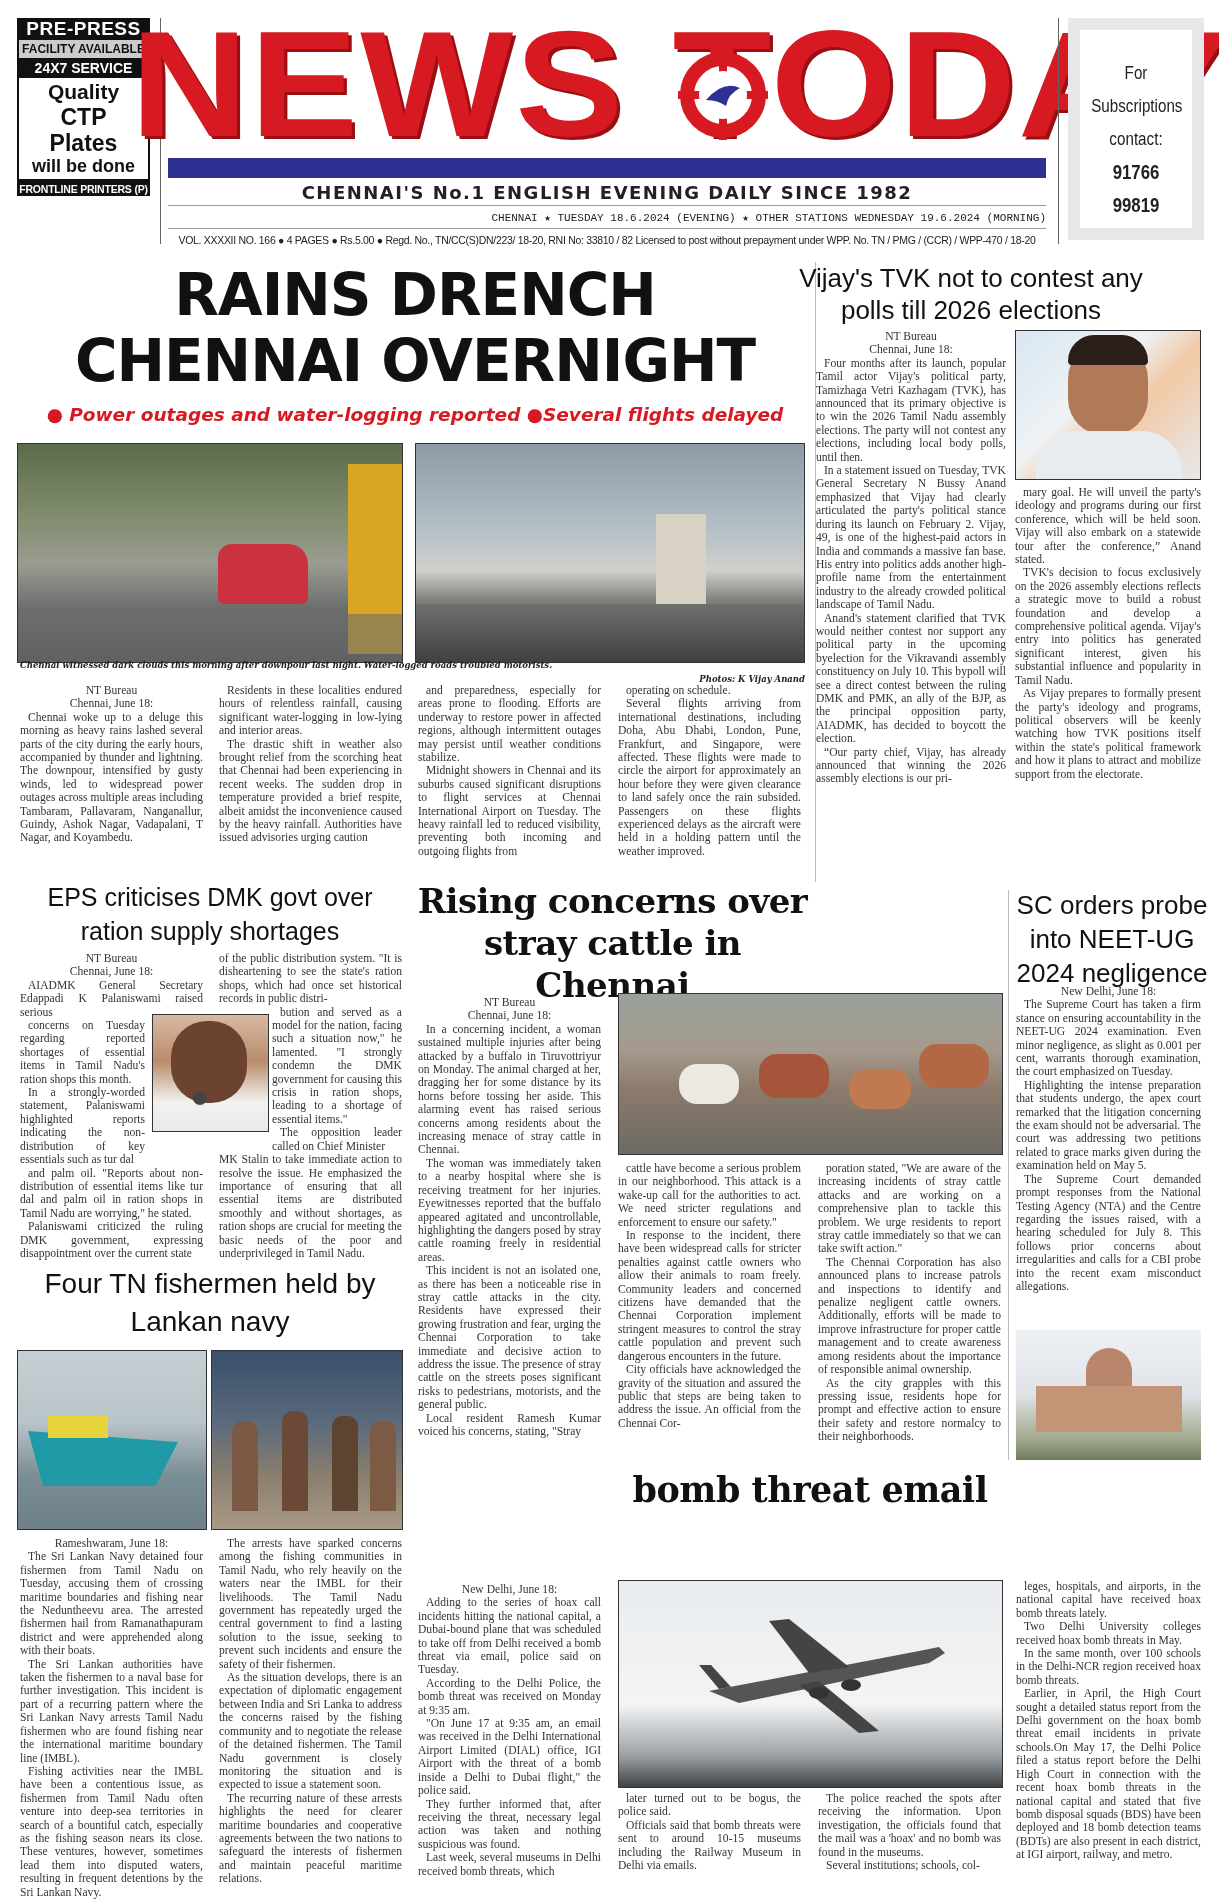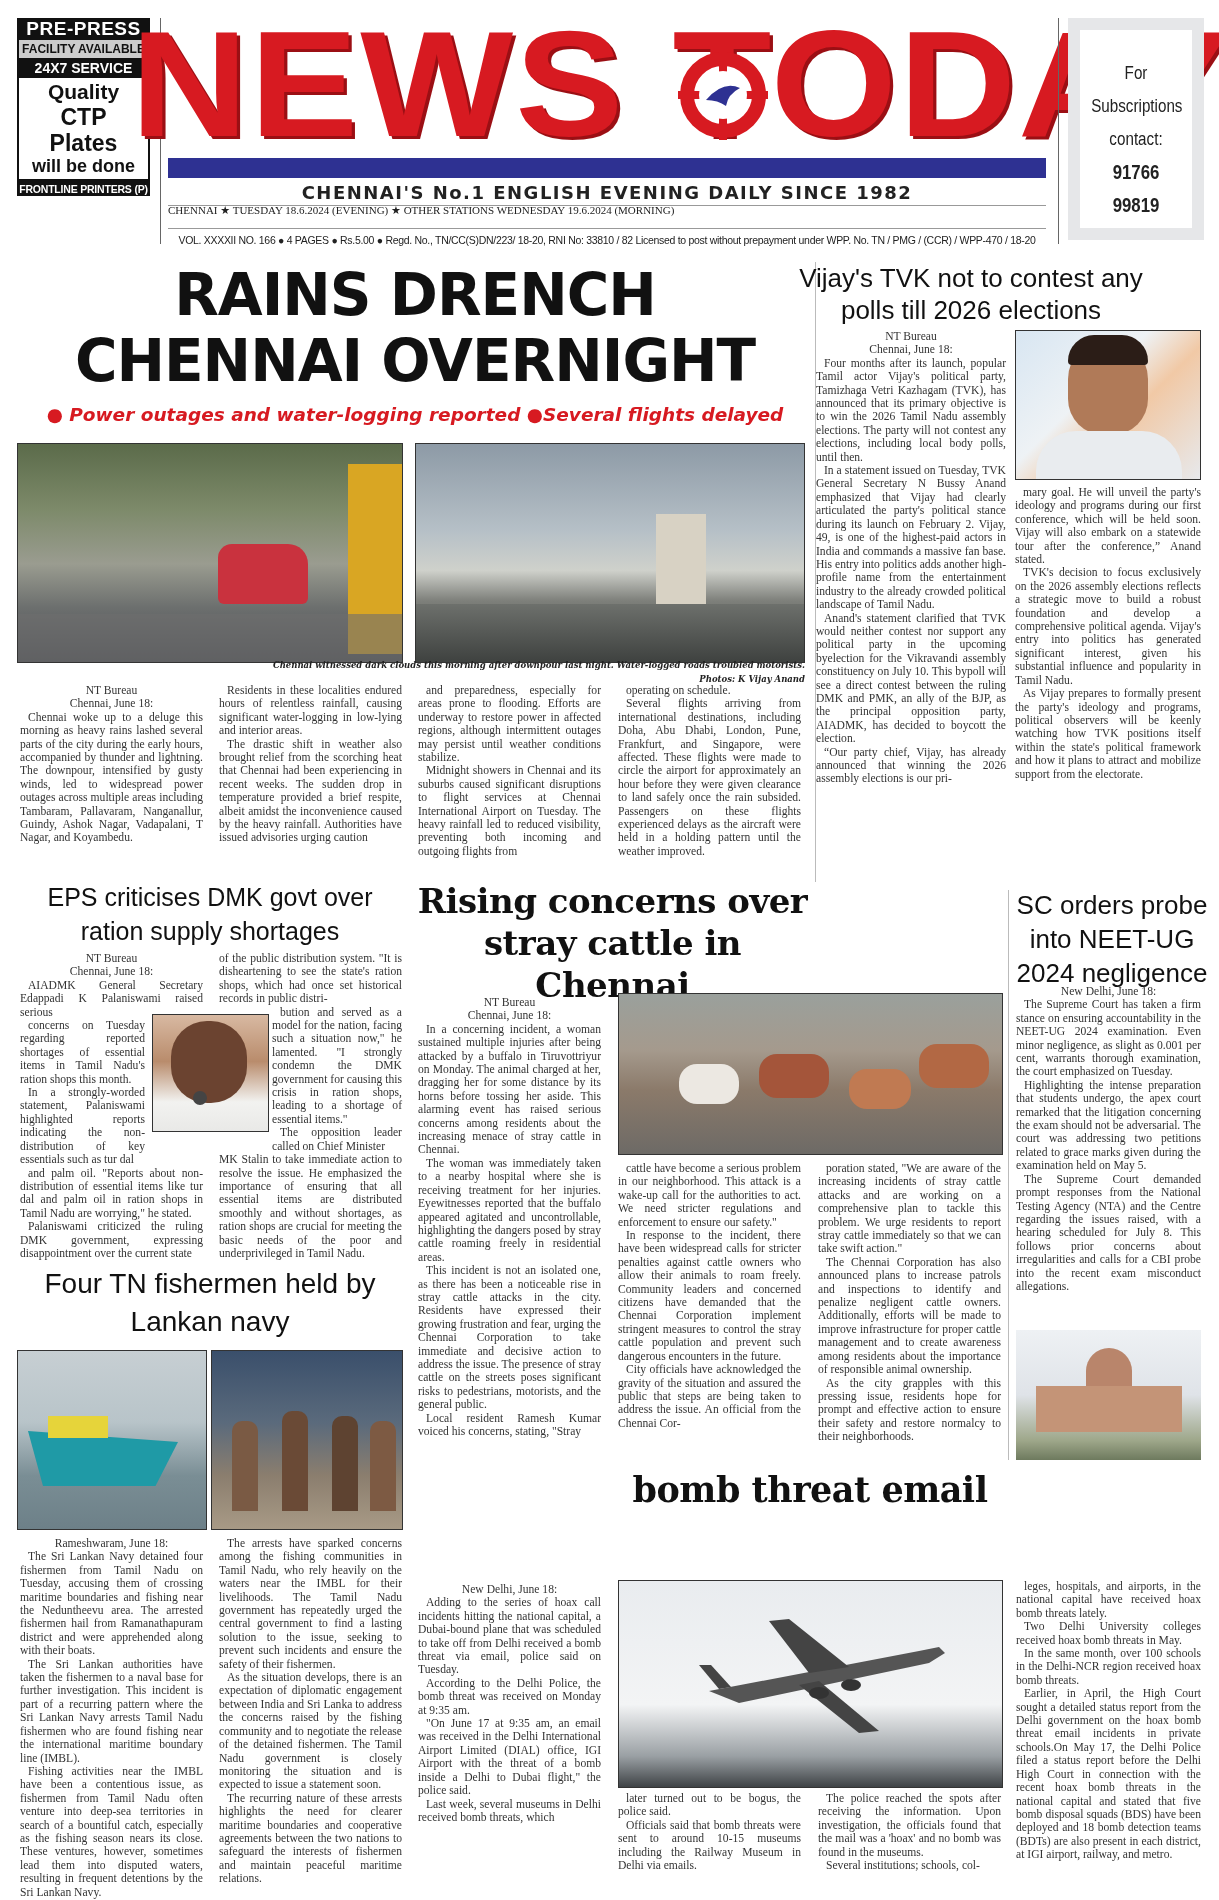--- a/index.html
+++ b/index.html
@@ -17,21 +17,21 @@
 .ad-box .r3{font-size:14px;line-height:20px}
 .ad-box .r4{background:#fff;color:#111;margin:0 2px;padding:2px 8px 3px}
 .ad-box .r4 .q{font-size:21px;line-height:24px}
 .ad-box .r4 .c{font-size:23px;line-height:26px}
 .ad-box .r4 .w{font-size:18px;line-height:20px}
 .ad-box .r5{font-size:10.5px;line-height:15px;margin-top:3px;letter-spacing:-.2px}
 .logo-text{left:166px;top:14px;width:880px;height:140px;font-family:"Liberation Sans",sans-serif;font-weight:900;font-size:150px;line-height:140px;color:#d71a21;letter-spacing:2px;text-align:center;transform:scaleX(1.08);white-space:nowrap;text-shadow:3px 3px 0 #9b0f14}
 .blue-bar{left:168px;top:158px;width:878px;height:20px;background:#2e3192}
 .tagline{left:168px;top:182px;width:878px;text-align:center;font-family:"DejaVu Sans",sans-serif;font-weight:bold;font-size:18px;letter-spacing:1.5px;color:#222}
 .rule{background:#999;height:1px}
-.dateline-top{left:168px;top:204px;width:878px;text-align:left;font-family:Liberation Serif, serif;font-size:11px;color:#222}
+.dateline-top{left:168px;top:211px;width:878px;text-align:right;font-family:Liberation Mono, monospace;font-size:11px;color:#222}
 .regline{left:168px;top:234px;width:878px;text-align:center;font-family:"Liberation Sans",sans-serif;font-size:10.5px;color:#222;white-space:nowrap;letter-spacing:-.3px}
 .vsep{width:1px;background:#666}
 .sub-box{left:1068px;top:18px;width:136px;height:222px;background:#e6e7e9;padding:12px}
 .sub-inner{background:#fff;width:100%;height:100%;font-family:"Liberation Sans",sans-serif;text-align:center;color:#222;padding-top:26px}
 .sub-inner div{font-size:19px;line-height:33px;transform:scaleX(.8)}
 .sub-inner .ph{font-weight:bold;font-size:21px}
 </style>
 </head>
 <body>
 
@@ -84,21 +84,21 @@
 
 <div class="abs photo" style="left:17px;top:443px;width:386px;height:220px;background:linear-gradient(180deg,#5b6b4a 0%,#7d8a6a 30%,#9a9c90 55%,#6c6f6e 75%,#4b4d52 100%)">
   <div style="position:absolute;left:200px;top:100px;width:90px;height:60px;background:#c9323e;border-radius:14px 20px 6px 6px"></div>
   <div style="position:absolute;left:330px;top:20px;width:56px;height:190px;background:#d9a623"></div>
   <div style="position:absolute;left:0;top:170px;width:386px;height:50px;background:rgba(110,110,110,.6)"></div>
 </div>
 <div class="abs photo" style="left:415px;top:443px;width:390px;height:220px;background:linear-gradient(180deg,#8d9aa6 0%,#b6c0c7 40%,#cfd1cb 58%,#7d7f7a 72%,#4d524f 100%)">
   <div style="position:absolute;left:240px;top:70px;width:50px;height:100px;background:#d8d2c4"></div>
   <div style="position:absolute;left:0;top:160px;width:390px;height:60px;background:linear-gradient(180deg,#6d706c,#3d403e)"></div>
 </div>
-<div class="abs" style="left:20px;top:660px;width:785px;text-align:right;font-family:'DejaVu Serif',serif;font-style:italic;font-weight:bold;font-size:8.5px;color:#222">Chennai witnessed dark clouds this morning after downpour last night. Water-logged roads troubled motorists.</div>
+<div class="abs" style="left:20px;top:660px;width:785px;text-align:left;font-family:'DejaVu Serif',serif;font-style:italic;font-weight:bold;font-size:8.5px;color:#222">Chennai witnessed dark clouds this morning after downpour last night. Water-logged roads troubled motorists.</div>
 <div class="abs" style="left:560px;top:674px;width:245px;text-align:right;font-family:'DejaVu Serif',serif;font-style:italic;font-weight:bold;font-size:8.5px;color:#222">Photos: K Vijay Anand</div>
 
 <div class="abs" style="left:20px;top:684px;width:183px">
   <div class="dateline">NT Bureau</div>
   <div class="dateline">Chennai, June 18:</div>
   <div class="body-text">
       <p>Chennai woke up to a deluge this morning as heavy rains lashed several parts of the city during the early hours, accompanied by thunder and lightning. The downpour, intensified by gusty winds, led to widespread power outages across multiple areas including Tambaram, Pallavaram, Nanganallur, Guindy, Ashok Nagar, Vadapalani, T Nagar, and Koyambedu.</p>
     </div>
 </div>
 <div class="abs body-text" style="left:219px;top:684px;width:183px">
@@ -236,20 +236,21 @@
 
 <div class="abs" style="left:410px;top:1468px;width:800px;text-align:center;font-family:'DejaVu Serif',serif;font-weight:bold;font-size:35px;line-height:44px;color:#111;letter-spacing:-.5px">
   <div>bomb threat email</div>
 </div>
 <div class="abs" style="left:418px;top:1583px;width:183px">
   <div class="dateline">New Delhi, June 18:</div>
   <div class="body-text">
       <p>Adding to the series of hoax call incidents hitting the national capital, a Dubai-bound plane that was scheduled to take off from Delhi received a bomb threat via email, police said on Tuesday.</p>
       <p>According to the Delhi Police, the bomb threat was received on Monday at 9:35 am.</p>
       <p>"On June 17 at 9:35 am, an email was received in the Delhi International Airport Limited (DIAL) office, IGI Airport with the threat of a bomb inside a Delhi to Dubai flight," the police said.</p>
+      <p>They further informed that, after receiving the threat, necessary legal action was taken and nothing suspicious was found.</p>
       <p>Last week, several museums in Delhi received bomb threats, which</p>
     </div>
 </div>
 <div class="abs photo" style="left:618px;top:1580px;width:385px;height:208px;background:linear-gradient(180deg,#e9ecef 0%,#f3f4f5 60%,#9aa0a4 85%,#3f4346 100%)">
   <svg width="385" height="208" viewBox="0 0 385 208">
     <path d="M90 110 L300 70 L320 66 L326 72 L310 82 L120 122 Z" fill="#555"></path>
     <path d="M190 92 L150 40 L170 38 L230 86 Z" fill="#444"></path>
     <path d="M200 100 L260 150 L240 152 L180 104 Z" fill="#444"></path>
     <path d="M100 108 L80 84 L92 84 L112 106 Z" fill="#444"></path>
     <ellipse cx="200" cy="112" rx="10" ry="6" fill="#333"></ellipse>

